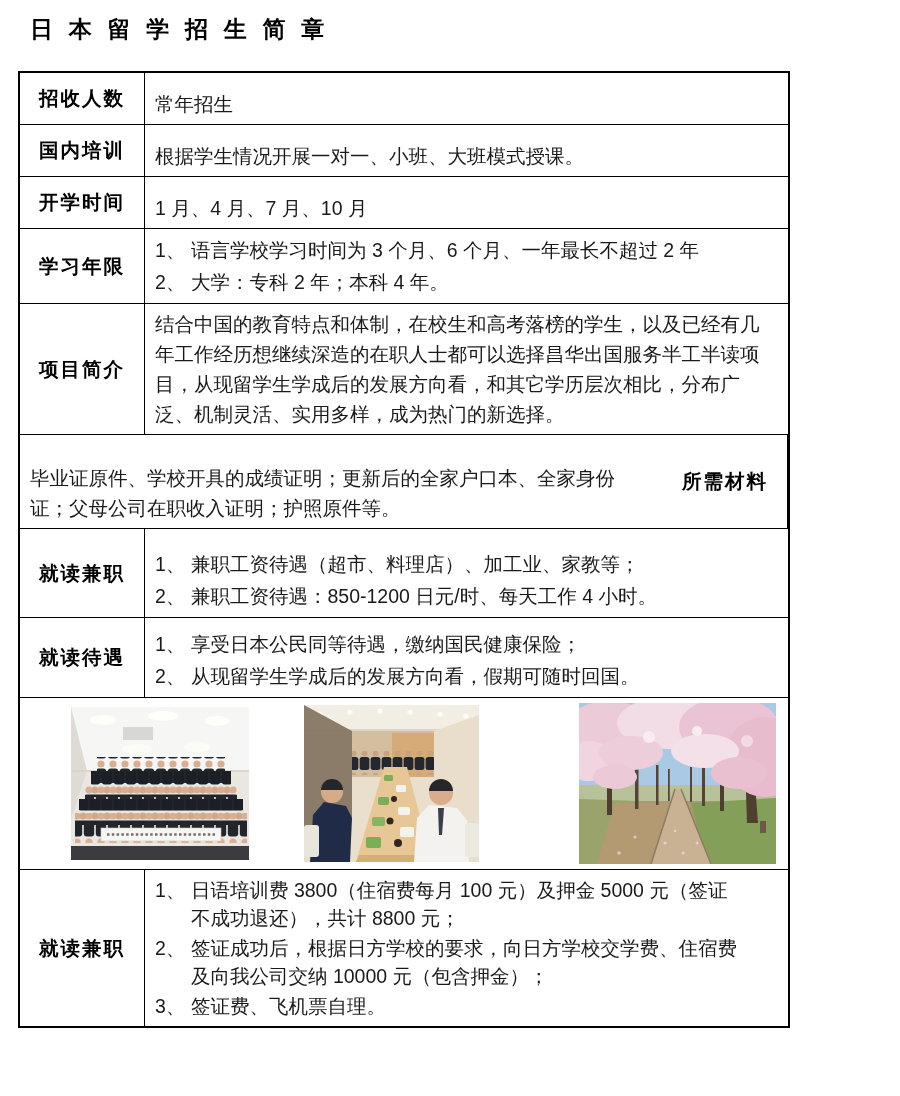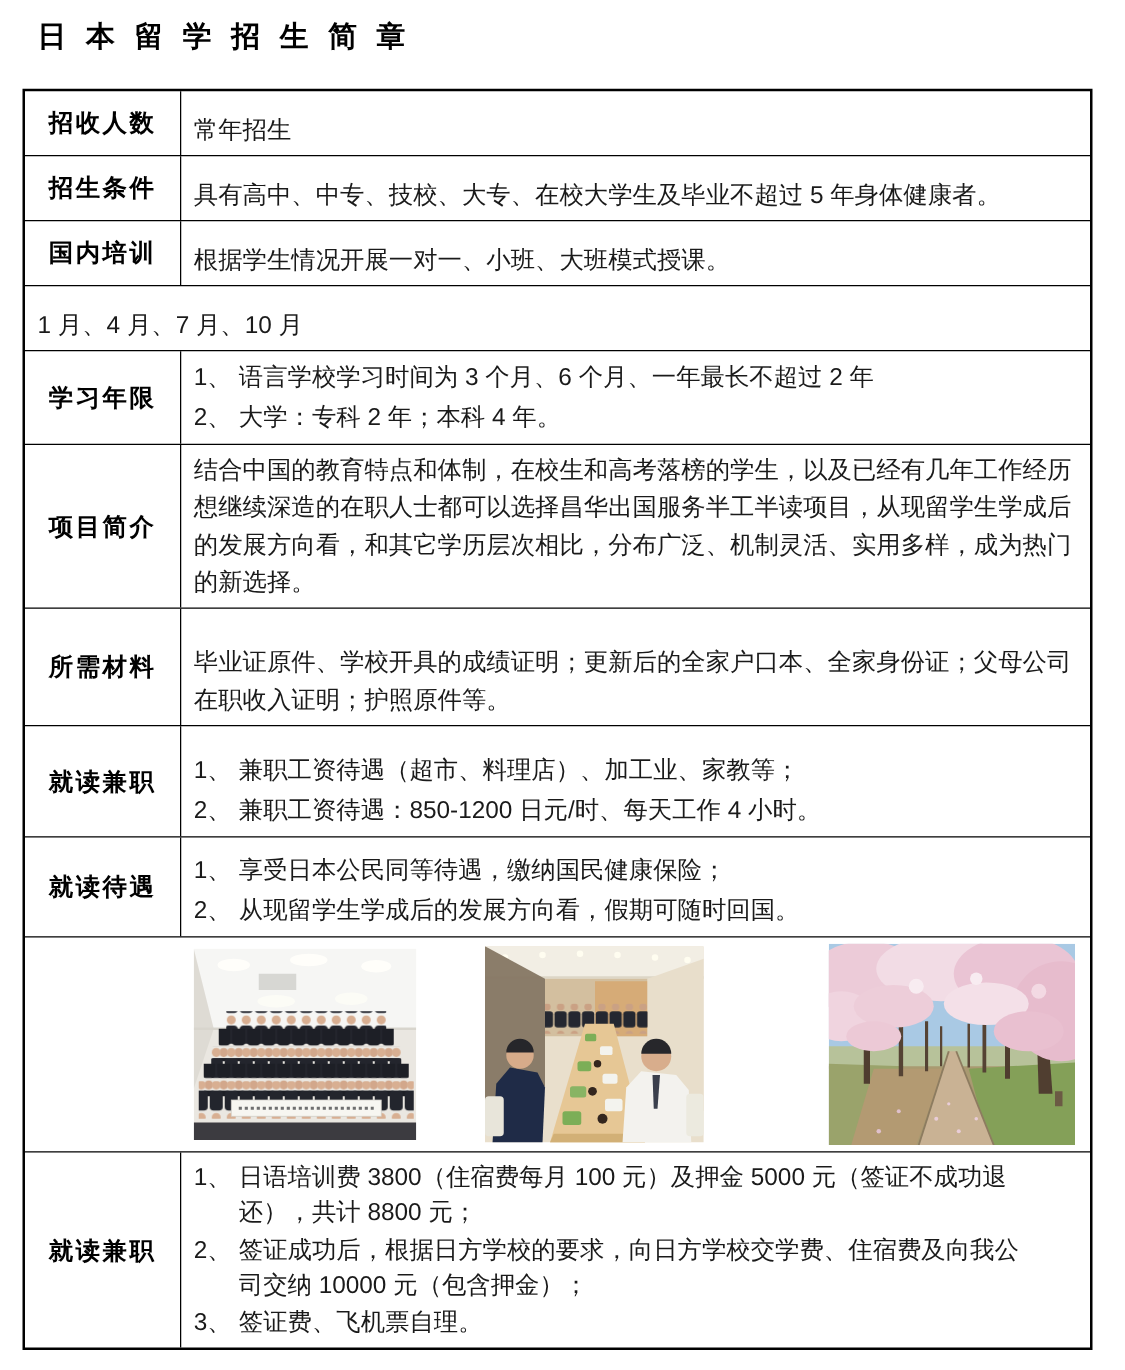--- a/index.html
+++ b/index.html
@@ -9,21 +9,21 @@
     color:#1a1a1a;
   }
   .page{padding-top:12px;}
   .doc-title{
     margin:2px 0 0 30px;
     font-family:"Liberation Serif","DejaVu Serif",serif;
     font-size:23px;font-weight:bold;letter-spacing:5px;color:#000;
     white-space:nowrap;
   }
   .admissions-table{
-    margin:26px 0 0 18px;width:856px;
+    margin:26px 0 0 18px;width:772px;
     border:2px solid #000;box-sizing:border-box;background:#fff;
   }
   .row{display:flex;box-sizing:border-box;}
   .row + .row{border-top:1px solid #000;}
   .cell{box-sizing:border-box;}
   .cell.label{
     flex:0 0 125px;border-right:1px solid #000;
     display:flex;align-items:center;justify-content:center;
     font-weight:bold;font-size:19.5px;letter-spacing:2px;color:#000;
     padding:4px 2px;
@@ -56,39 +56,34 @@
 
     <div class="row" style="min-height:51px">
       <div class="cell label">
           <span>招收人数</span>
         </div>
       <div class="cell content">
         <p class="para">常年招生</p>
       </div>
     </div>
 
+
     <div class="row" style="min-height:52px">
       <div class="cell label">
-          <span>招生条件</span>
-        </div>
-      <div class="cell content">
-        <p class="para">具有高中、中专、技校、大专、在校大学生及毕业不超过 5 年身体健康者。</p>
+          <span>国内培训</span>
+        </div>
+      <div class="cell content">
+        <p class="para">根据学生情况开展一对一、小班、大班模式授课。</p>
       </div>
     </div>
 
     <div class="row" style="min-height:52px">
       <div class="cell label">
-          <span>国内培训</span>
-        </div>
-      <div class="cell content">
-        <p class="para">根据学生情况开展一对一、小班、大班模式授课。</p>
-      </div>
-    </div>
-
-    <div class="row" style="min-height:52px">
+          <span>开学时间</span>
+        </div>
       <div class="cell content">
         <p class="para">1 月、4 月、7 月、10 月</p>
       </div>
     </div>
 
     <div class="row" style="min-height:63px">
       <div class="cell label">
           <span>学习年限</span>
         </div>
       <div class="cell content">
@@ -106,26 +101,26 @@
     <div class="row" style="min-height:120px">
       <div class="cell label">
           <span>项目简介</span>
         </div>
       <div class="cell content">
         <p class="para">结合中国的教育特点和体制，在校生和高考落榜的学生，以及已经有几年工作经历想继续深造的在职人士都可以选择昌华出国服务半工半读项目，从现留学生学成后的发展方向看，和其它学历层次相比，分布广泛、机制灵活、实用多样，成为热门的新选择。</p>
       </div>
     </div>
 
     <div class="row" style="min-height:94px">
+      <div class="cell content">
+        <p class="para">毕业证原件、学校开具的成绩证明；更新后的全家户口本、全家身份证；父母公司在职收入证明；护照原件等。</p>
+      </div>
       <div class="cell label">
           <span>所需材料</span>
         </div>
-      <div class="cell content">
-        <p class="para">毕业证原件、学校开具的成绩证明；更新后的全家户口本、全家身份证；父母公司在职收入证明；护照原件等。</p>
-      </div>
     </div>
 
     <div class="row" style="min-height:89px">
       <div class="cell label">
           <span>就读兼职</span>
         </div>
       <div class="cell content">
         <p class="li">
             <span class="li-num">1、</span>
             <span class="li-text">兼职工资待遇（超市、料理店）、加工业、家教等；</span>

